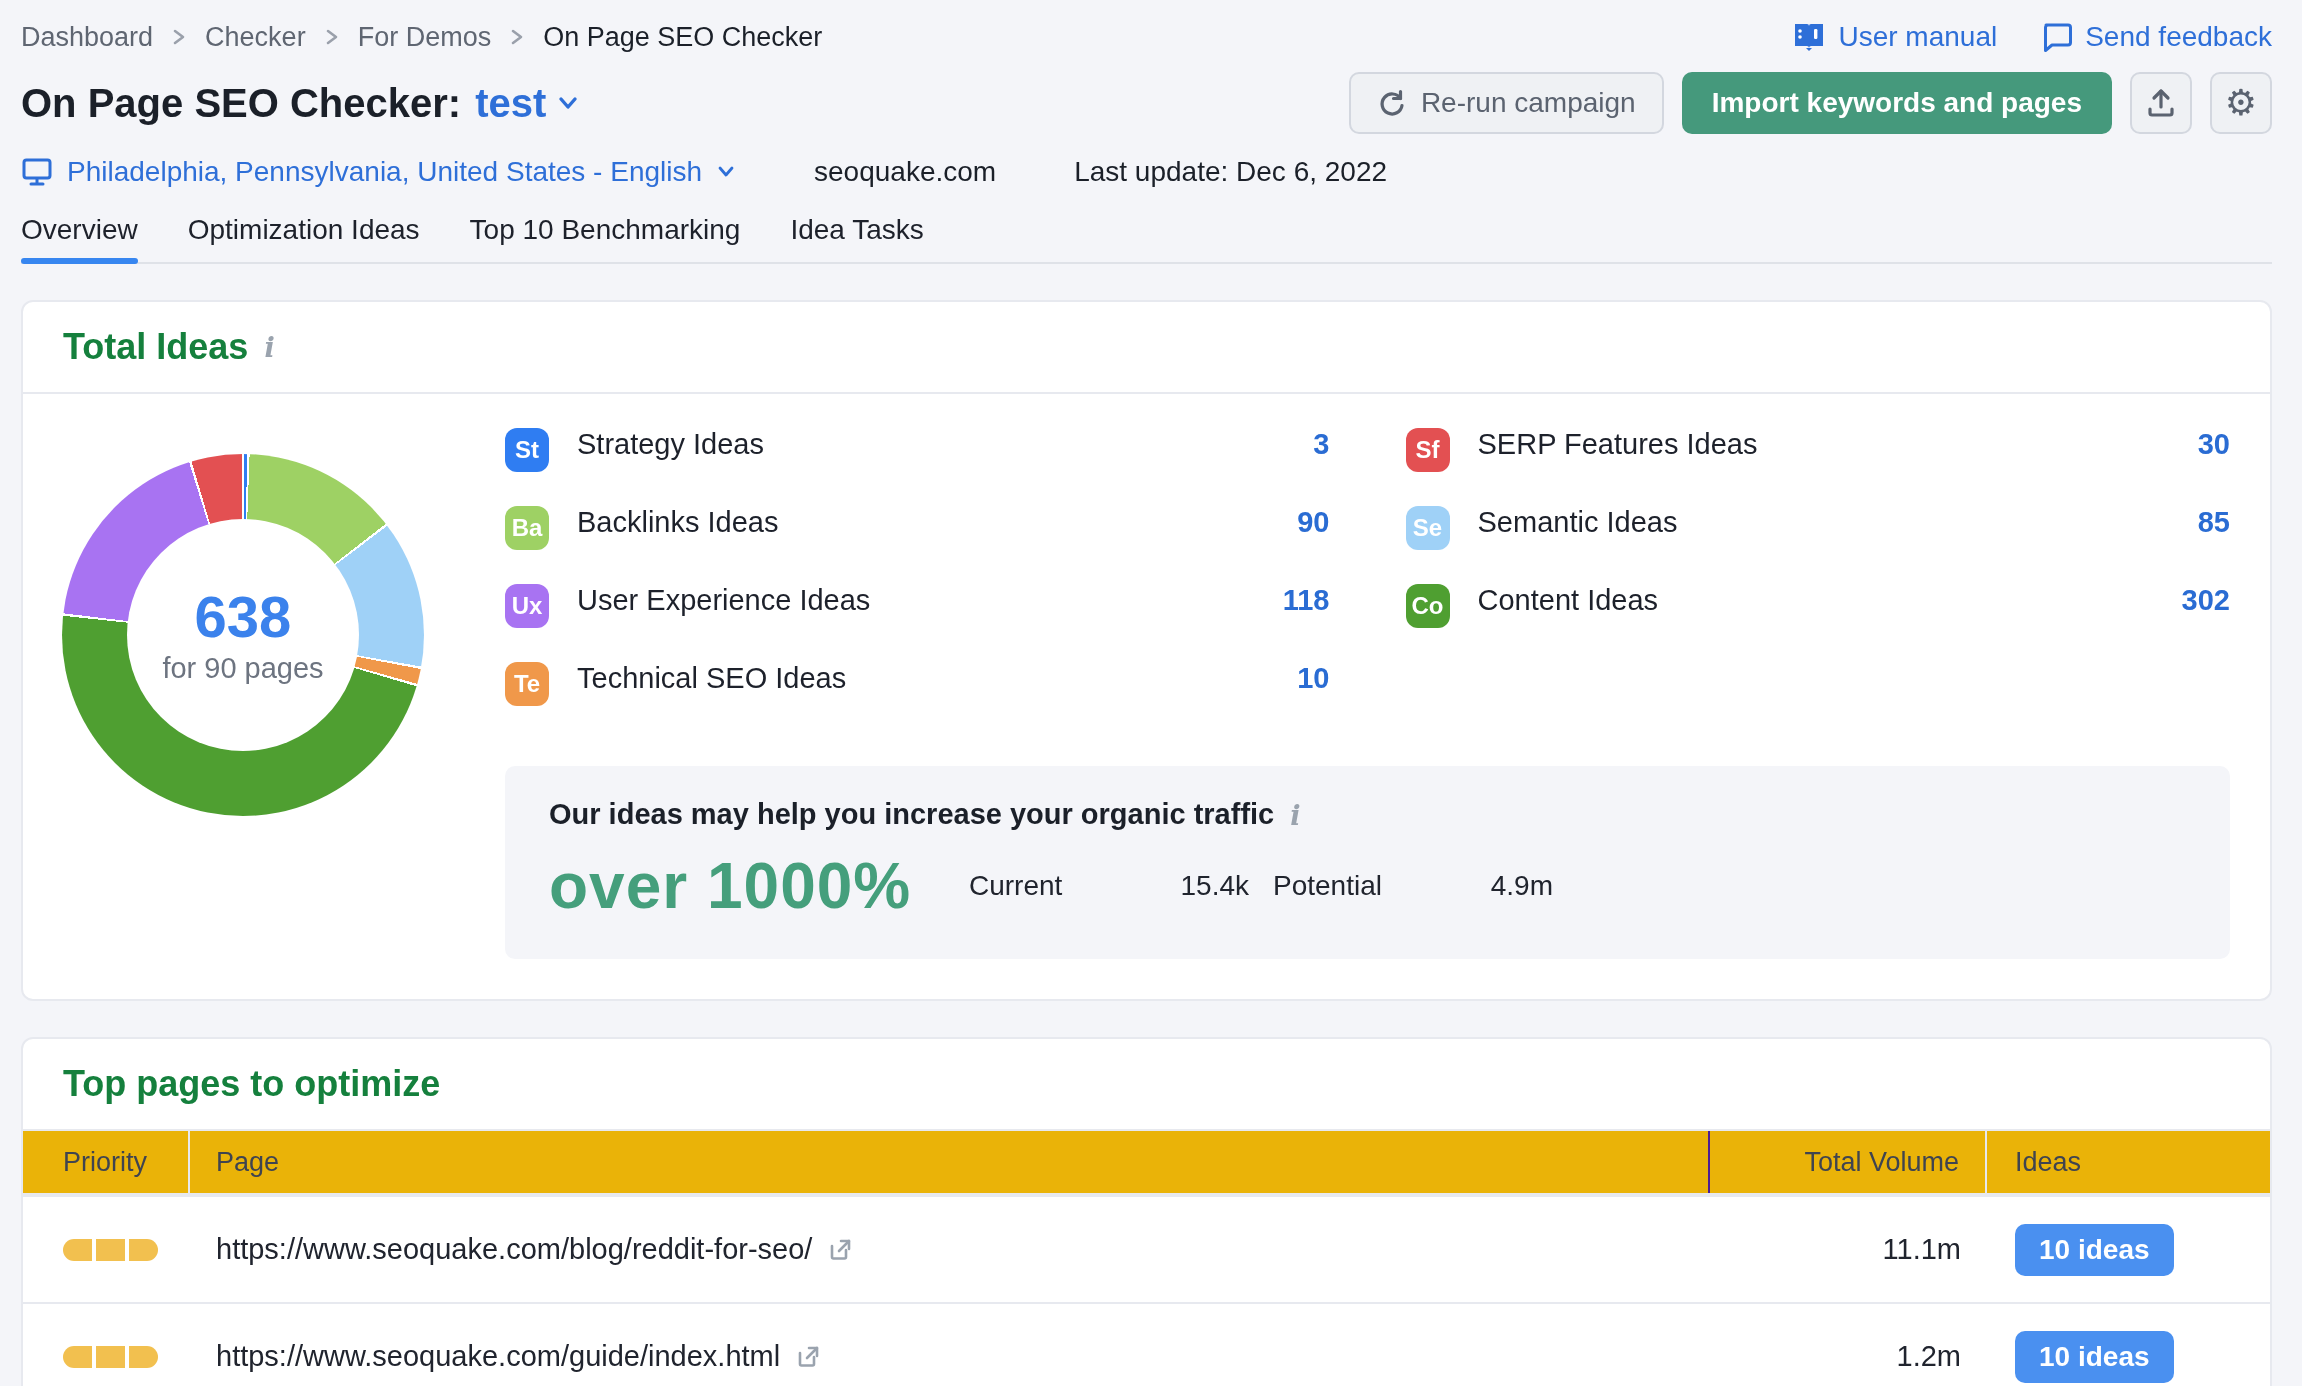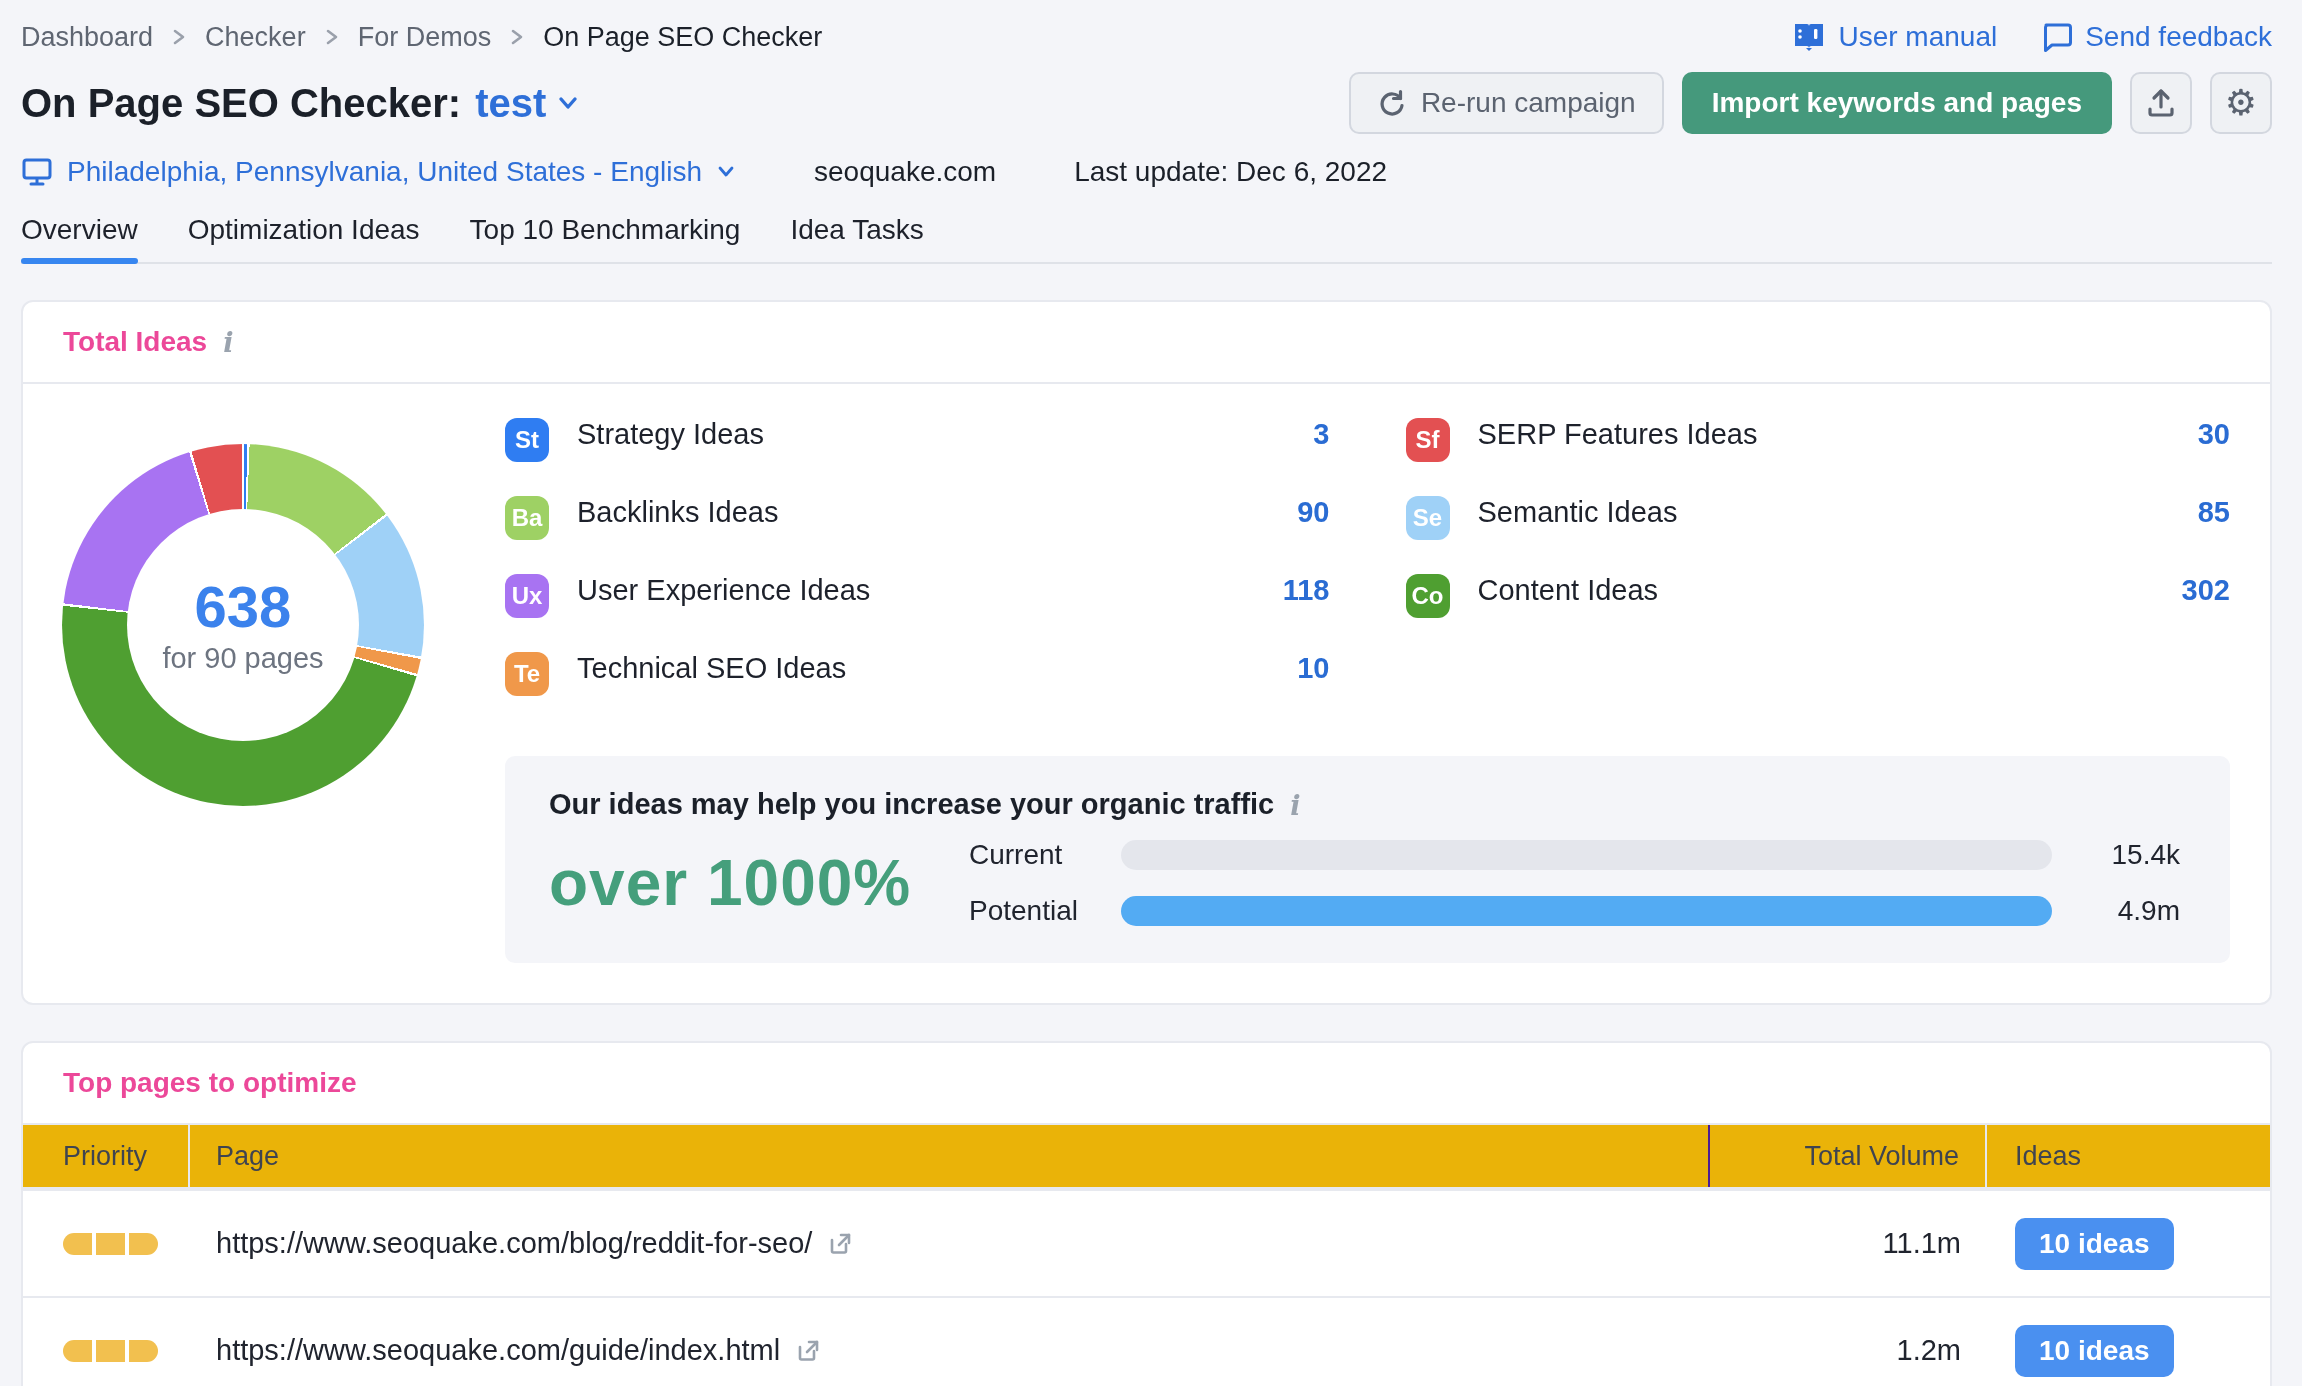--- a/index.html
+++ b/index.html
@@ -39,21 +39,21 @@
 
   
   .tabs { display:flex; gap:50px; margin-top:26px; border-bottom:2px solid #dfe2e8; }
   .tab { font-size:28px; color:#1d212b; padding-bottom:16px; position:relative; cursor:pointer; }
   .tab.active::after { content:""; position:absolute; left:0; right:0; bottom:-2px; height:6px;
                        background:#3786f0; border-radius:3px; }
 
   
   .card { background:#fff; border:2px solid #e7e9ef; border-radius:12px; margin-top:36px; }
   .card-head { padding:24px 40px; display:flex; align-items:center; gap:16px; }
-  .card-title { font-size:28px; font-weight:bold; color:#ec4899; }
+  .card-title { font-size:36px; font-weight:bold; color:#15803d; }
   .divider { border-top:2px solid #e7e9ef; }
   .info-i { color:#9aa3ae; font-size:27px; font-weight:bold; cursor:pointer; font-family:"DejaVu Serif",serif; font-style:italic; }
 
   
   .ti-body { display:flex; padding:34px 40px 40px 30px; }
   .donut-wrap { width:380px; flex:0 0 380px; display:flex; align-items:flex-start; justify-content:center; margin-top:26px; }
   .donut { width:362px; height:362px; border-radius:50%; position:relative; }
   .donut-hole { position:absolute; left:50%; top:50%; transform:translate(-50%,-50%);
                 width:232px; height:232px; background:#fff; border-radius:50%;
                 display:flex; flex-direction:column; align-items:center; justify-content:center; }
@@ -68,21 +68,21 @@
            display:flex; align-items:center; justify-content:center; flex:0 0 44px; }
   .legend-label { font-size:29px; color:#1d212b; margin-left:28px; }
   .legend-val { margin-left:auto; font-size:29px; font-weight:bold; color:#2a6cd3; cursor:pointer; }
 
   
   .traffic { background:#f4f5f9; border-radius:10px; margin-top:26px; padding:32px 44px 36px 44px; }
   .traffic-head { display:flex; align-items:flex-end; gap:16px; }
   .traffic-title { font-size:29px; font-weight:bold; color:#1b2029; }
   .traffic-body { display:flex; align-items:center; margin-top:18px; }
   .big-pct { font-size:64px; font-weight:bold; color:#459f7c; width:420px; flex:0 0 420px; letter-spacing:1px; }
-  .bars { flex:1; display:flex; flex-direction:column; gap:24px; padding-right:6px; }
+  .bars { flex:1; display:flex; gap:24px; padding-right:6px; }
   .bar-row { display:flex; align-items:center; }
   .bar-label { width:152px; flex:0 0 152px; font-size:28px; color:#20242e; }
   .bar-track { flex:1; height:30px; border-radius:15px; }
   .bar-val { width:128px; flex:0 0 128px; text-align:right; font-size:28px; color:#20242e; }
 
   
   .thead { display:flex; background:#eab308; border-top:2px solid #e7e9ef; border-bottom:2px solid #e7e9ef;
            height:66px; align-items:center; font-size:27px; color:#3f4450; }
   .trow { display:flex; align-items:center; height:107px; border-top:2px solid #e7e9ef; font-size:29px; }
   .trow:first-of-type { border-top:none; }

